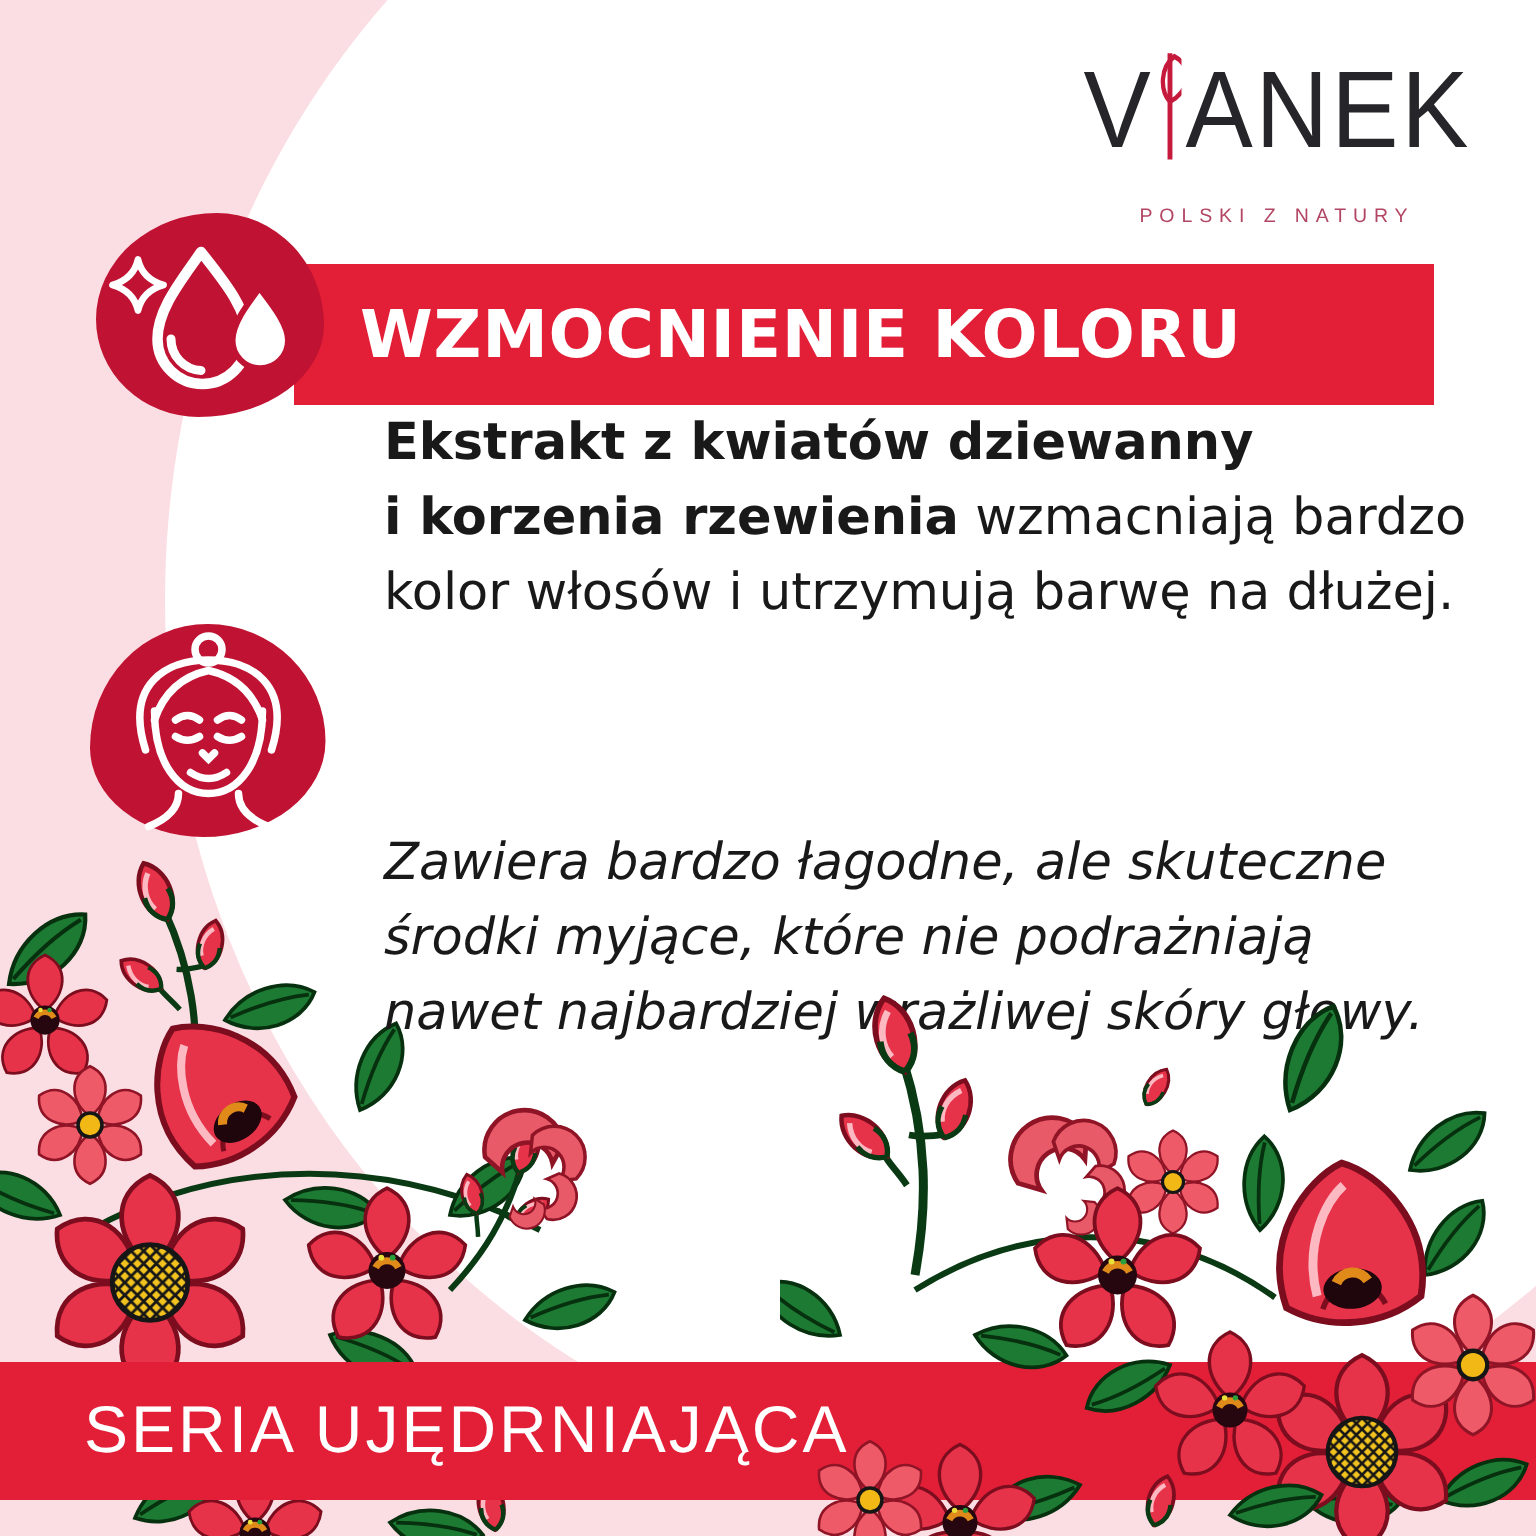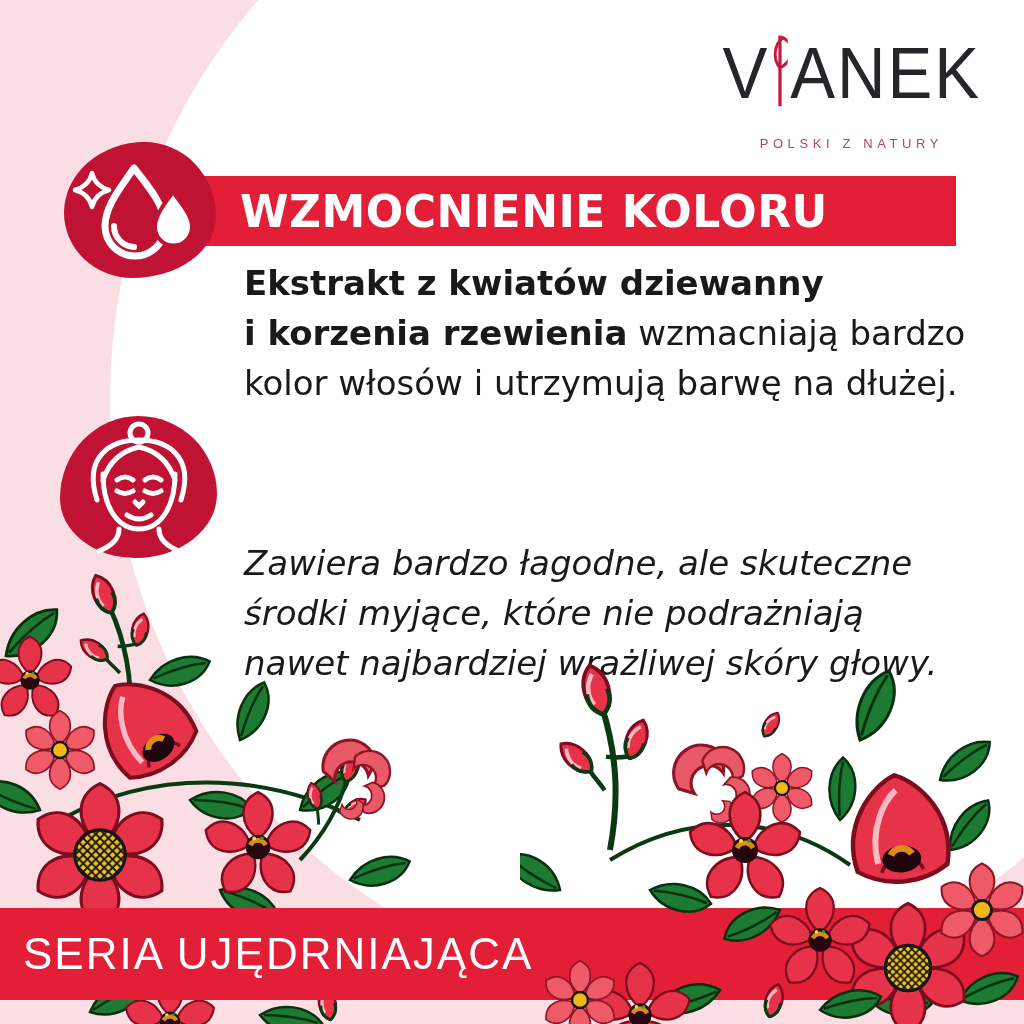--- a/index.html
+++ b/index.html
@@ -30,44 +30,44 @@
   
   .icon-blob{position:absolute;background:#C01232;z-index:4;}
   #blob1{left:64px;top:142px;width:152px;height:136px;border-radius:53% 47% 55% 45% / 52% 55% 45% 48%;}
   #blob2{left:60px;top:416px;width:157px;height:142px;border-radius:50% 50% 52% 48% / 58% 55% 45% 42%;}
   .icon-blob svg{position:absolute;left:0;top:0;}
 
   .banner{
     position:absolute;left:196px;width:760px;background:#E31F38;
     display:flex;align-items:center;padding-left:44px;box-sizing:border-box;z-index:3;
   }
-  #banner1{top:176px;height:70px;text-align:center;}
+  #banner1{top:176px;height:94px;text-align:center;}
   #banner2{top:448px;height:77px;}
   .banner h2{
     margin:0;color:#FFFFFF;font-size:44px;font-weight:bold;
     letter-spacing:.5px;font-family:"DejaVu Sans",sans-serif;white-space:nowrap;
   }
 
   .body-text{
-    position:absolute;left:240px;width:750px;margin:4px;
+    position:absolute;left:240px;width:750px;margin:16px;
     font-size:34px;line-height:50px;color:#191919;white-space:pre-line;z-index:3;
     font-family:"DejaVu Sans",sans-serif;
   }
   #body1{top:254px;}
   #body2{top:534px;font-style:italic;}
   .body-text strong{font-weight:bold;}
 
   
   .footer-banner{
     position:absolute;left:0;top:908px;width:1024px;height:92px;
     background:#E31F38;display:flex;align-items:center;z-index:2;
   }
   .footer-banner span{
     color:#FFFFFF;font-family:"Liberation Sans",sans-serif;font-weight:400;
-    font-size:44px;letter-spacing:2px;margin-left:23px;white-space:nowrap;
+    font-size:44px;letter-spacing:2px;margin-left:56px;white-space:nowrap;
   }
 
   
   .floral{position:absolute;bottom:0;}
   #floral-left{left:0;z-index:1;}
   #floral-right{right:0;z-index:3;}
 </style>
 </head>
 <body>
 

